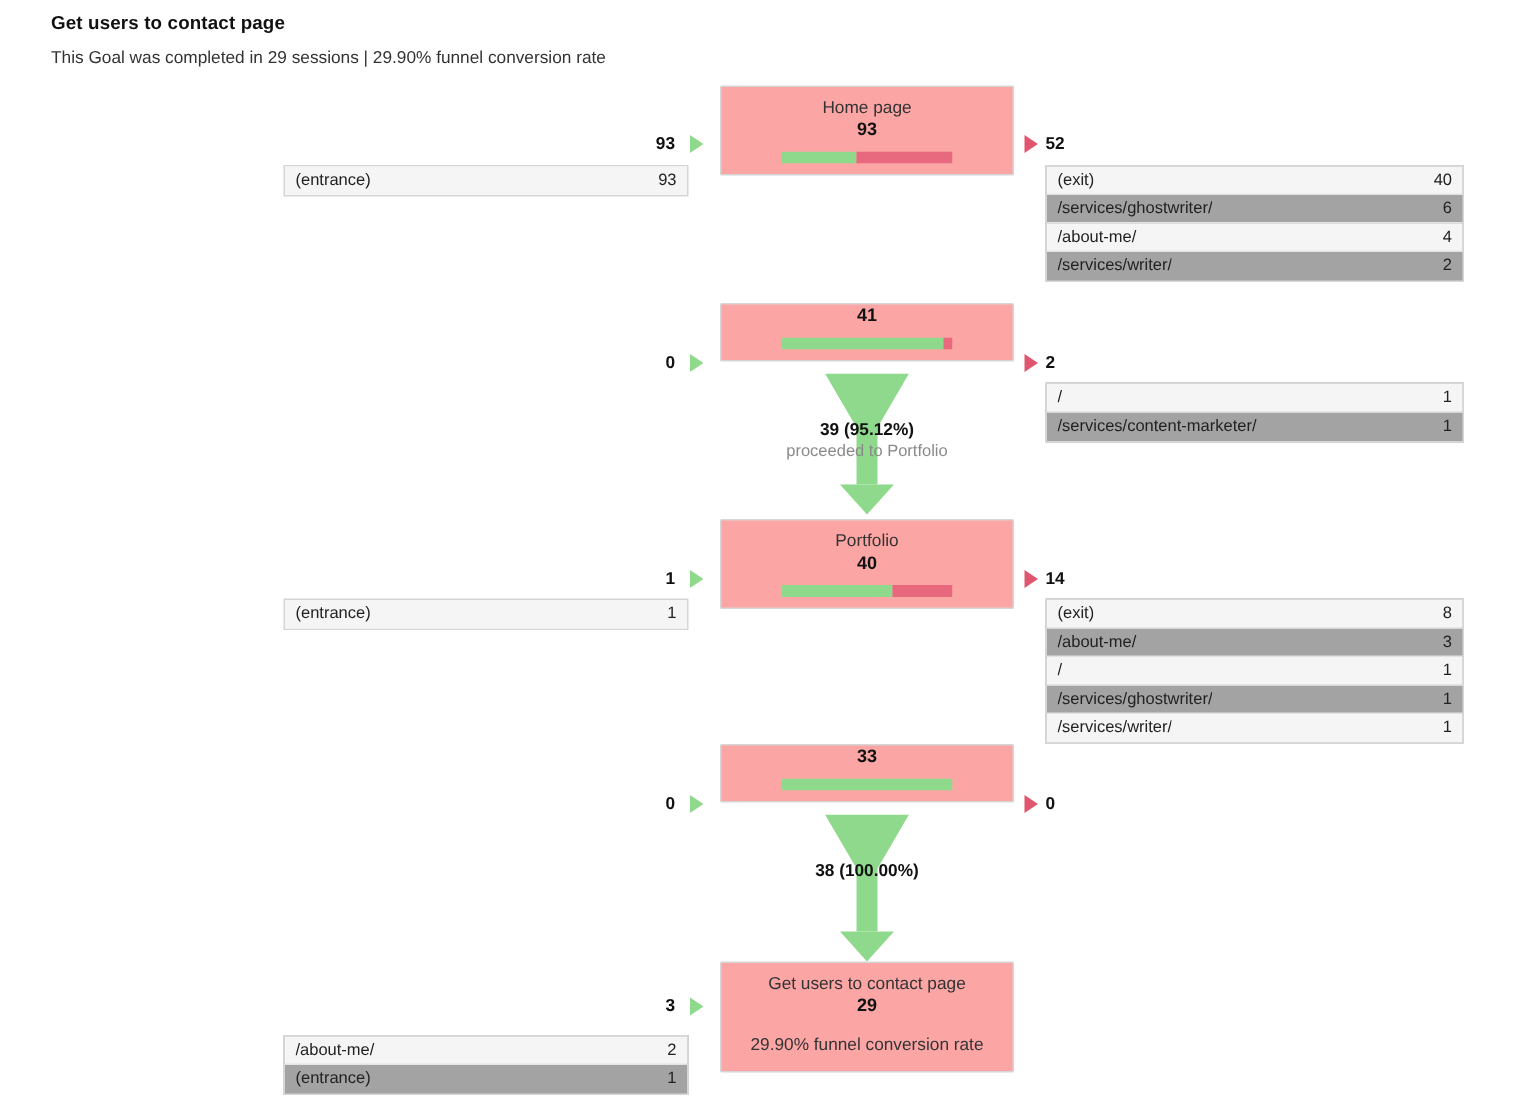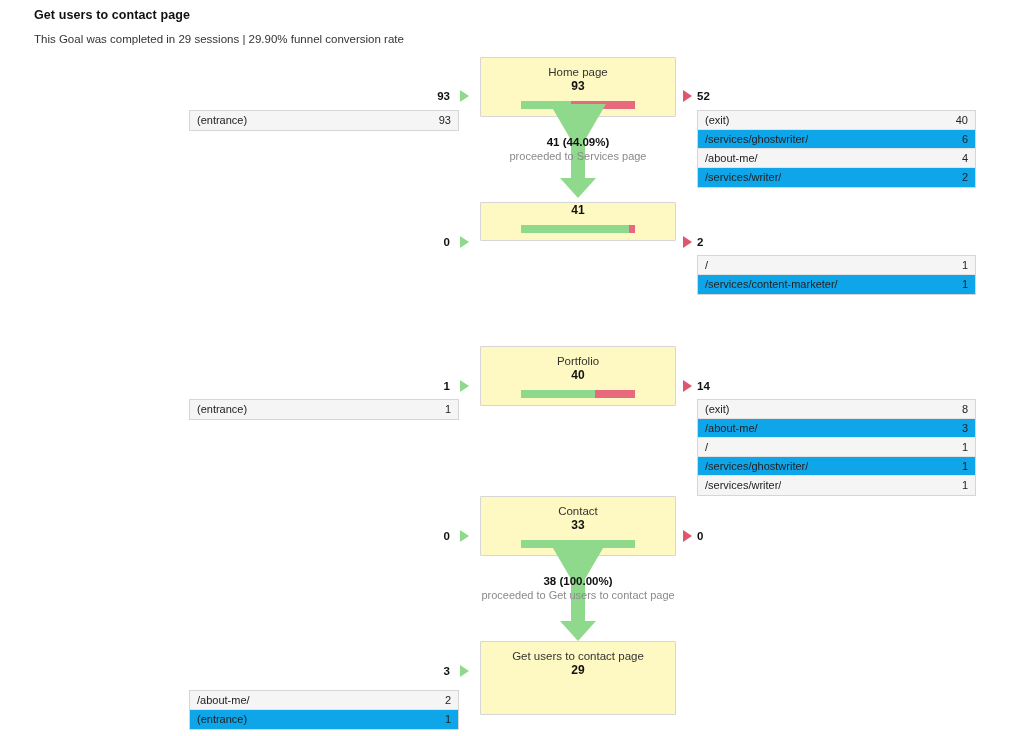--- a/index.html
+++ b/index.html
@@ -22,21 +22,21 @@
   .hdr-sub {
     position: absolute; left: 6px; top: 33px;
     font-size: 11.5px; color: #333; font-weight: normal;
   }
 
   
   .step-box {
     position: absolute;
     left: 452px; width: 196px;
     border: 1px solid #d6d6d6;
-    background: #fef9c3;
+    background: #fca5a5;
     border-radius: 1px;
   }
   .step-name {
     text-align: center; font-size: 11.5px; color: #333;
     padding-top: 7px; line-height: 14px;
   }
   .step-count {
     text-align: center; font-size: 12px; font-weight: bold; color: #111;
     line-height: 15px;
   }
@@ -66,21 +66,21 @@
     border-top: 6px solid transparent;
     border-bottom: 6px solid transparent;
   }
   .tri-in  { border-left: 9px solid #8fd98c; }
   .tri-out { border-left: 9px solid #e0566f; }
 
   
   .mini-table {
     position: absolute;
     border: 1px solid #d6d6d6;
-    background: #0ea5e9;
+    background: #a3a3a3;
     font-size: 11px;
     color: #222;
   }
   .mini-table.left  { left: 161px; width: 270px; }
   .mini-table.right { left: 669px; width: 279px; }
   .mini-row {
     display: flex; justify-content: space-between; align-items: center;
     height: 19px; padding: 0 7px;
     border-bottom: 1px solid #e3e3e3;
     line-height: 19px;
@@ -140,52 +140,52 @@
     <div class="mini-row alt">
       <span class="mini-label">/about-me/</span>
       <span class="mini-value">4</span>
     </div>
     <div class="mini-row">
       <span class="mini-label">/services/writer/</span>
       <span class="mini-value">2</span>
     </div>
   </div>
 
-  <div class="connector" style="top:104px;">
+
+  <div class="step-box" style="top:202px;">
+    <div class="step-count">41</div>
+    <div class="bar-wrap">
+      <div class="bar-green" style="width:95.12%"></div>
+      <div class="bar-red" style="width:4.88%"></div>
+    </div>
+  </div>
+  <div class="side-num left" style="left:380px; top:236px; width:42px;">0</div>
+  <div class="tri tri-in" style="left:432px; top:236px;"></div>
+  <div class="tri tri-out" style="left:655px; top:236px;"></div>
+  <div class="side-num" style="left:669px; top:236px;">2</div>
+
+  <div class="mini-table right" style="top:255px;">
+    <div class="mini-row alt">
+      <span class="mini-label">/</span>
+      <span class="mini-value">1</span>
+    </div>
+    <div class="mini-row">
+      <span class="mini-label">/services/content-marketer/</span>
+      <span class="mini-value">1</span>
+    </div>
+  </div>
+
+  <div class="connector" style="top:249px;">
     <svg width="196" height="96" viewBox="0 0 196 96">
       <polygon points="70,0 126,0 105,36 105,74 91,74 91,36" fill="#8fd98c"></polygon>
       <polygon points="80,74 116,74 98,94" fill="#8fd98c"></polygon>
     </svg>
-    <div class="conn-label conn-main" style="top:31px;">41 (44.09%)</div>
-    <div class="conn-label conn-sub" style="top:45px;">proceeded to Services page</div>
-  </div>
-
-  <div class="step-box" style="top:202px;">
-    <div class="step-count">41</div>
-    <div class="bar-wrap">
-      <div class="bar-green" style="width:95.12%"></div>
-      <div class="bar-red" style="width:4.88%"></div>
-    </div>
-  </div>
-  <div class="side-num left" style="left:380px; top:236px; width:42px;">0</div>
-  <div class="tri tri-in" style="left:432px; top:236px;"></div>
-  <div class="tri tri-out" style="left:655px; top:236px;"></div>
-  <div class="side-num" style="left:669px; top:236px;">2</div>
-
-  <div class="mini-table right" style="top:255px;">
-    <div class="mini-row alt">
-      <span class="mini-label">/</span>
-      <span class="mini-value">1</span>
-    </div>
-    <div class="mini-row">
-      <span class="mini-label">/services/content-marketer/</span>
-      <span class="mini-value">1</span>
-    </div>
-  </div>
-
+    <div class="conn-label conn-main" style="top:31px;">39 (95.12%)</div>
+    <div class="conn-label conn-sub" style="top:45px;">proceeded to Portfolio</div>
+  </div>
 
   <div class="step-box" style="top:346px;">
     <div class="step-name">Portfolio</div>
     <div class="step-count">40</div>
     <div class="bar-wrap">
       <div class="bar-green" style="width:65%"></div>
       <div class="bar-red" style="width:35%"></div>
     </div>
   </div>
   <div class="side-num left" style="left:380px; top:380px; width:42px;">1</div>
@@ -218,44 +218,43 @@
       <span class="mini-value">1</span>
     </div>
     <div class="mini-row alt">
       <span class="mini-label">/services/writer/</span>
       <span class="mini-value">1</span>
     </div>
   </div>
 
 
   <div class="step-box" style="top:496px;">
-    <div class="step-name">Contact</div>
     <div class="step-count">33</div>
     <div class="bar-wrap">
       <div class="bar-green" style="width:100%"></div>
       <div class="bar-red" style="width:0%"></div>
     </div>
   </div>
   <div class="side-num left" style="left:380px; top:530px; width:42px;">0</div>
   <div class="tri tri-in" style="left:432px; top:530px;"></div>
   <div class="tri tri-out" style="left:655px; top:530px;"></div>
   <div class="side-num" style="left:669px; top:530px;">0</div>
 
   <div class="connector" style="top:543px;">
     <svg width="196" height="100" viewBox="0 0 196 100">
       <polygon points="70,0 126,0 105,36 105,78 91,78 91,36" fill="#8fd98c"></polygon>
       <polygon points="80,78 116,78 98,98" fill="#8fd98c"></polygon>
     </svg>
     <div class="conn-label conn-main" style="top:31px;">38 (100.00%)</div>
-    <div class="conn-label conn-sub" style="top:45px; white-space:nowrap; left:-30px; width:256px;">proceeded to Get users to contact page</div>
   </div>
 
   <div class="step-box" style="top:641px; height:74px;">
     <div class="step-name">Get users to contact page</div>
     <div class="step-count">29</div>
+    <div class="step-extra">29.90% funnel conversion rate</div>
   </div>
   <div class="side-num left" style="left:380px; top:665px; width:42px;">3</div>
   <div class="tri tri-in" style="left:432px; top:665px;"></div>
 
   <div class="mini-table left" style="top:690px;">
     <div class="mini-row alt">
       <span class="mini-label">/about-me/</span>
       <span class="mini-value">2</span>
     </div>
     <div class="mini-row">

